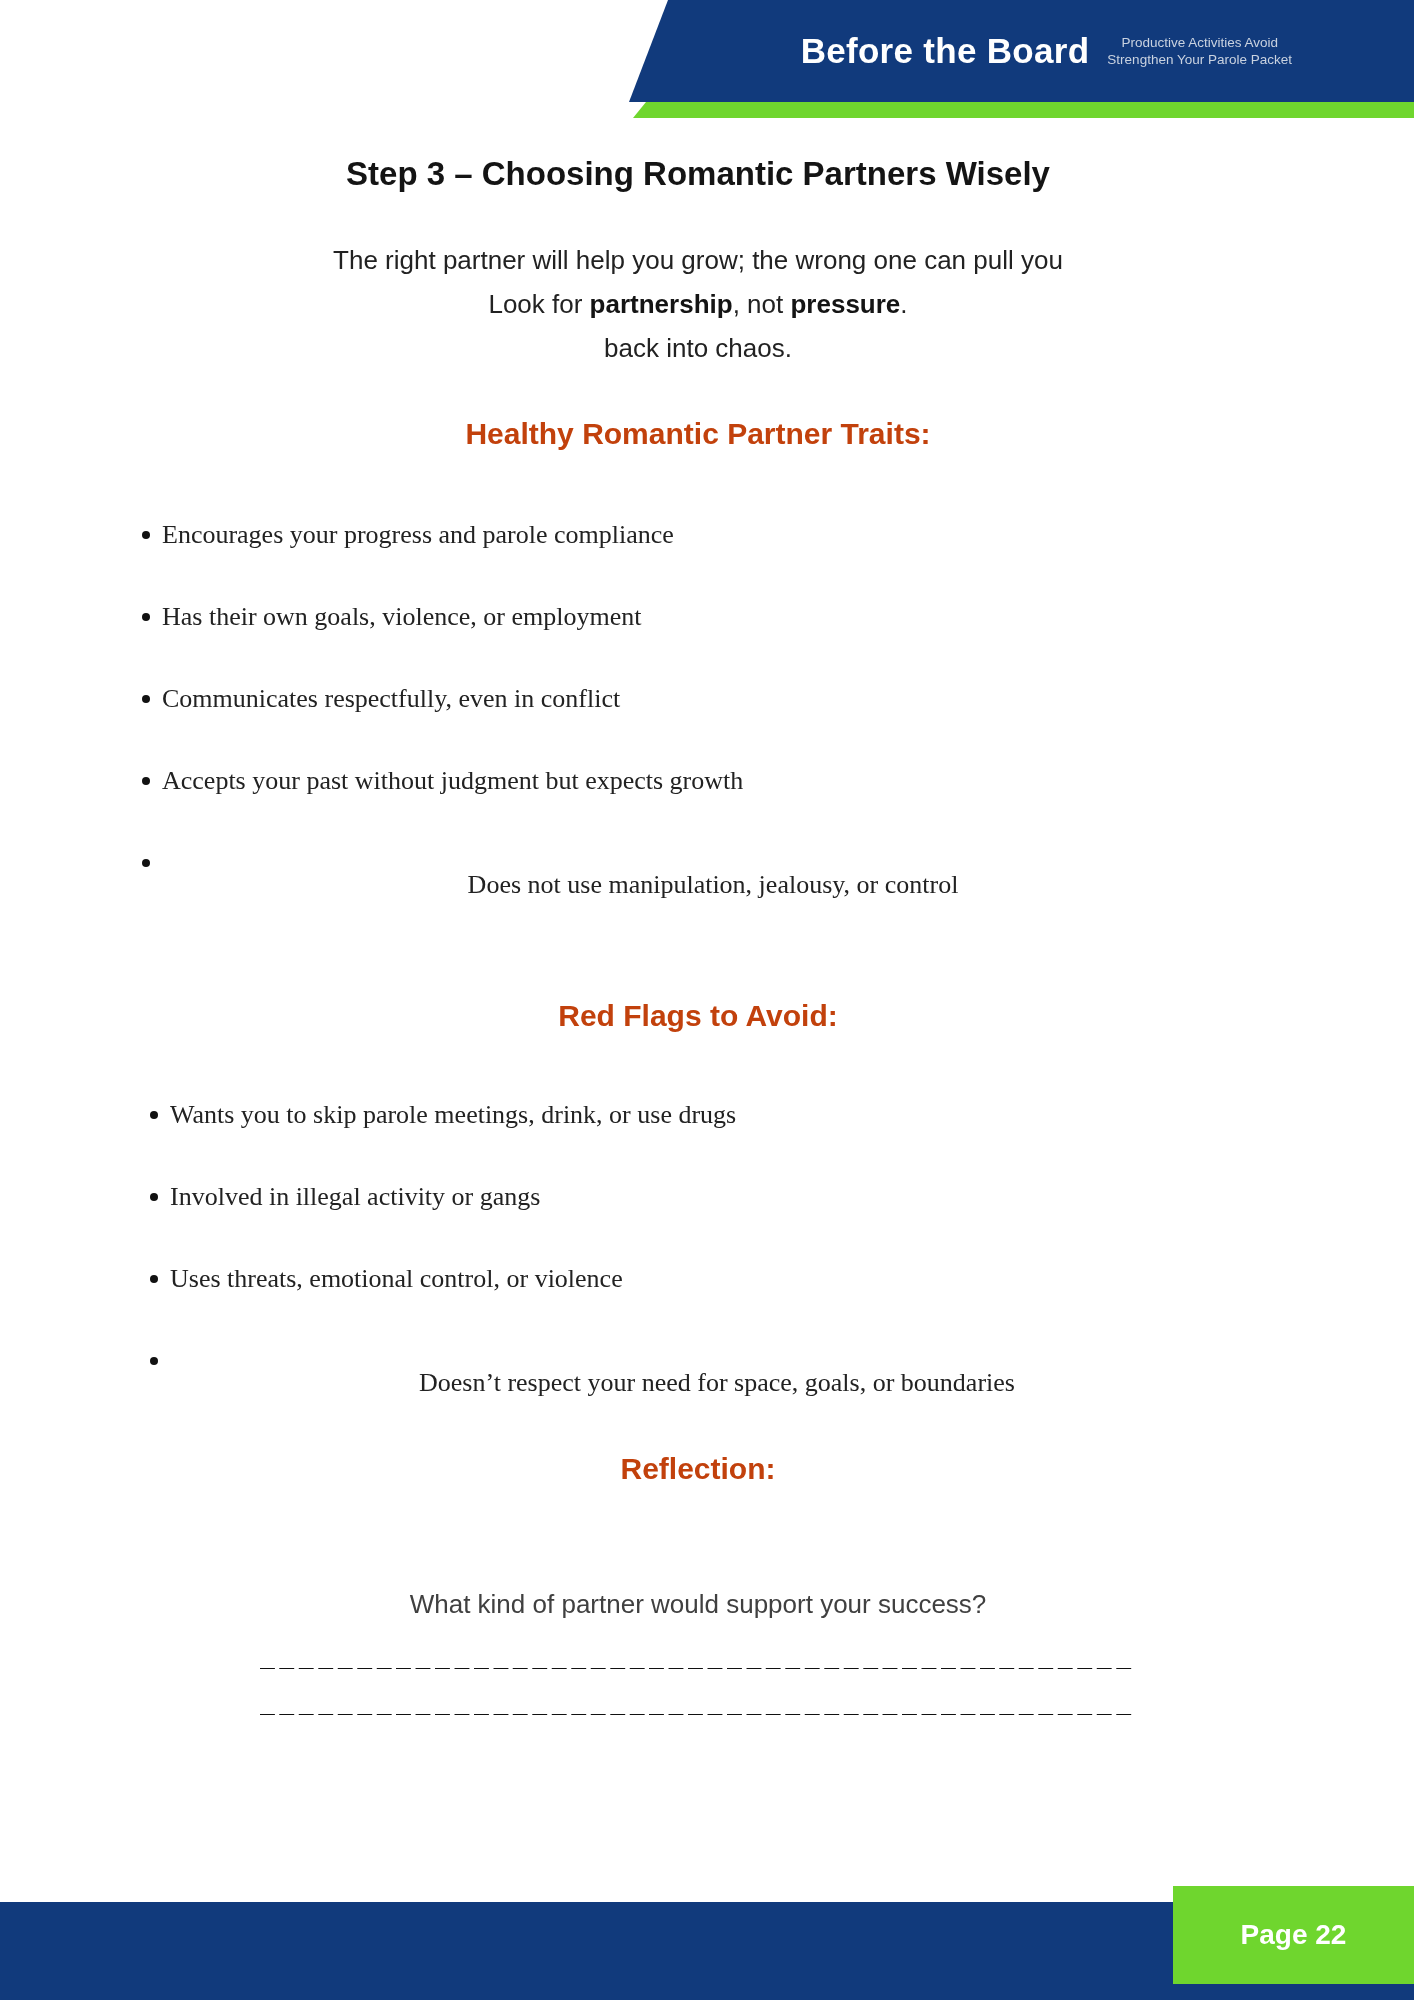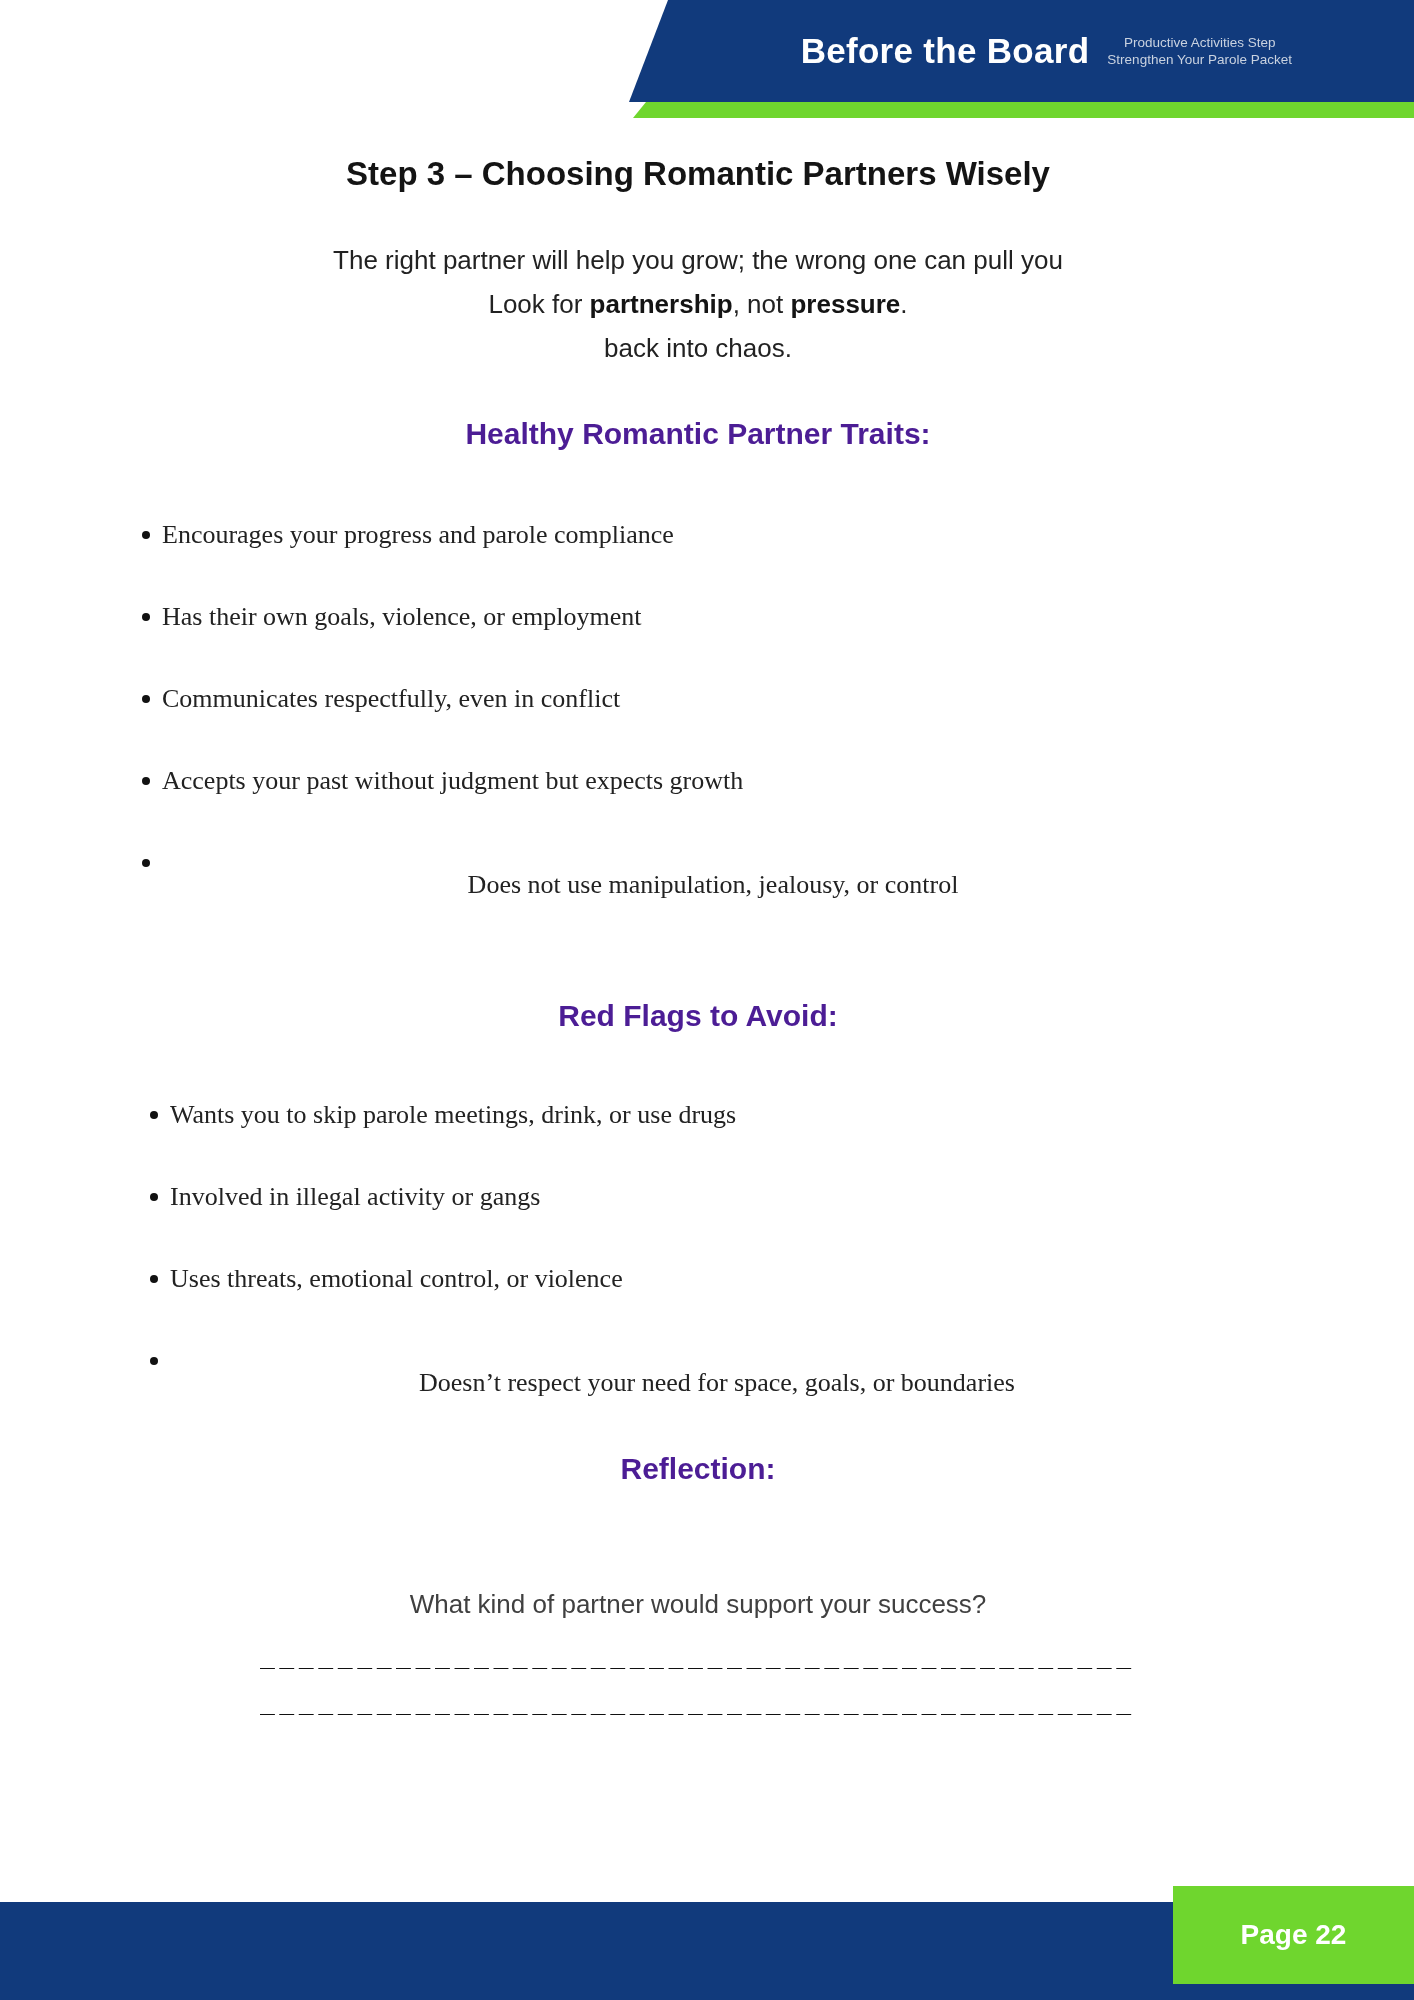--- a/index.html
+++ b/index.html
@@ -66,21 +66,21 @@
     margin-top: 44px;
     font-size: 26px;
     line-height: 44px;
     color: #222222;
   }
   .intro b { font-weight: 700; color: #141414; }
   .section-heading {
     font-size: 30px;
     line-height: 38px;
     font-weight: 700;
-    color: #4c1d95;
+    color: #c2410c;
   }
   .h-healthy { margin-top: 45px; }
   .h-redflags { margin-top: 94px; }
   .h-reflection { margin-top: 49px; }
   ul.bullets {
     list-style: none;
     margin-top: 64px;
     padding-left: 30px;
     font-size: 26px;
     line-height: 36px;
@@ -141,21 +141,21 @@
   }
 </style>
 </head>
 <body>
 
 <div class="page">
 
   <div class="header-banner">
     <div class="brand-title">Before the Board</div>
     <div class="brand-tagline">
-      <div>Productive Activities Step</div>
+      <div>Productive Activities Avoid</div>
       <div>Strengthen Your Parole Packet</div>
     </div>
   </div>
   <div class="header-green-strip"></div>
 
   <div class="content">
 
     <h1 class="page-title">Step 3 – Choosing Romantic Partners Wisely</h1>
 
     <div class="intro">

